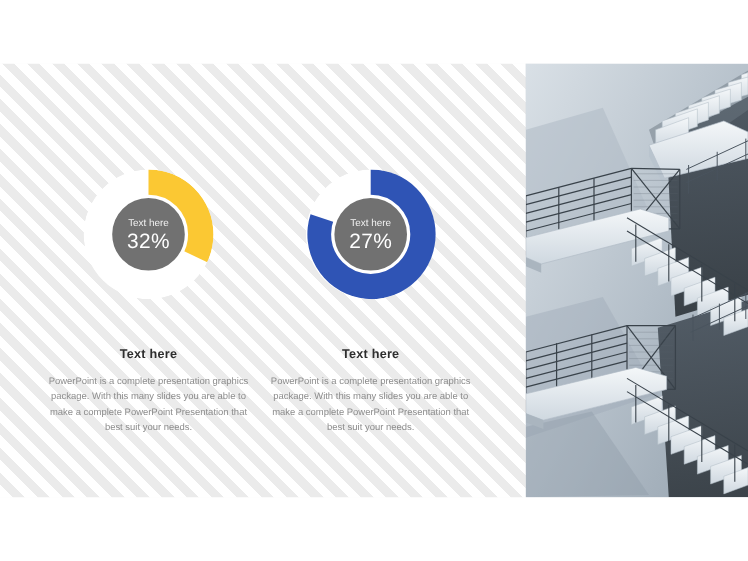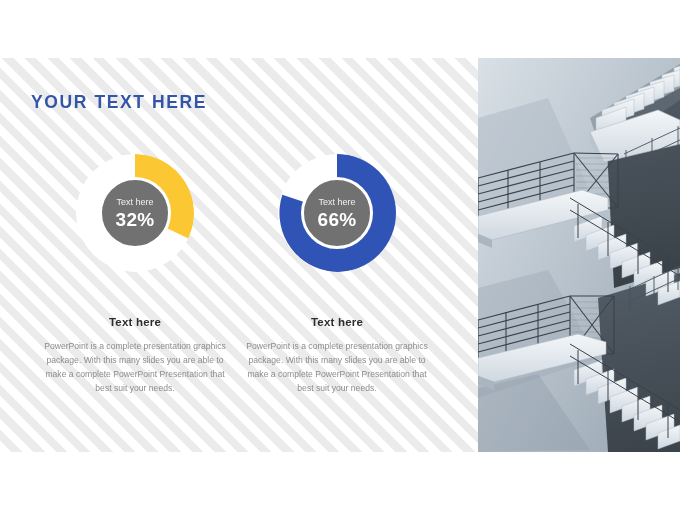--- a/index.html
+++ b/index.html
@@ -91,21 +91,21 @@
   }
   .donut-hub .hub-label {
     font-size: 9px;
     color: #f2f2f2;
     margin-bottom: 3px;
     white-space: nowrap;
   }
   .donut-hub .hub-value {
     font-size: 19px;
     color: #ffffff;
-    font-weight: bold;
+    font-weight: normal;
     letter-spacing: 0.3px;
     white-space: nowrap;
   }
 
   
   .text-block {
     position: absolute;
     width: 200px;
     text-align: center;
   }
@@ -139,41 +139,40 @@
   }
   #photo-panel svg { display: block; }
 </style>
 </head>
 <body>
 
 <div id="slide">
 
   <div id="left-panel"></div>
 
-  <div id="page-title">YOUR TEXT HERE</div>
 
   <div class="donut-wrap" id="donut-1-wrap">
     <svg class="donut-ring" width="118" height="118" viewBox="0 0 118 118">
       <circle cx="59" cy="59" r="59" fill="#ffffff"></circle>
       <path d="M 59 59 L 59 0 A 59 59 0 0 1 112.45 84.38 Z" fill="#fbc833"></path>
     </svg>
     <div class="donut-hub">
       <span class="hub-label">Text here</span>
       <span class="hub-value">32%</span>
     </div>
   </div>
 
   <div class="donut-wrap" id="donut-2-wrap">
     <svg class="donut-ring" width="118" height="118" viewBox="0 0 118 118">
       <circle cx="59" cy="59" r="59" fill="#ffffff"></circle>
       <path d="M 59 59 L 59 0 A 59 59 0 1 1 4.31 40.76 Z" fill="#2f54b5"></path>
     </svg>
     <div class="donut-hub">
       <span class="hub-label">Text here</span>
-      <span class="hub-value">66%</span>
+      <span class="hub-value">27%</span>
     </div>
   </div>
 
   <div class="text-block" id="text-block-1">
     <div class="block-heading">Text here</div>
     <div class="block-body">PowerPoint is a complete presentation graphics package. With this many slides you are able to make a complete PowerPoint Presentation that best suit your needs.</div>
   </div>
 
   <div class="text-block" id="text-block-2">
     <div class="block-heading">Text here</div>

